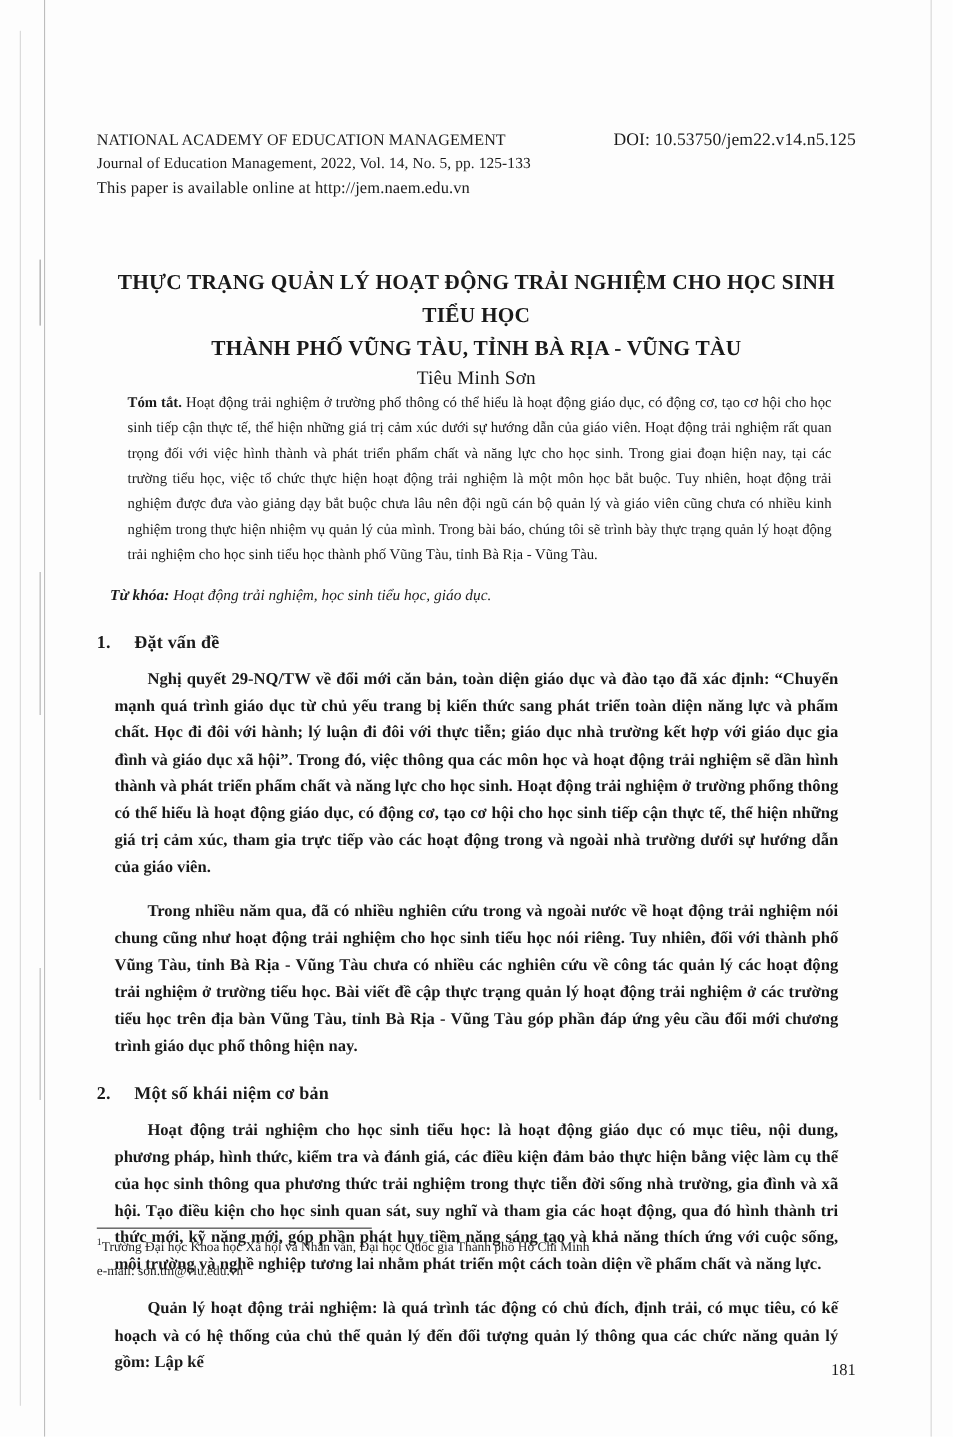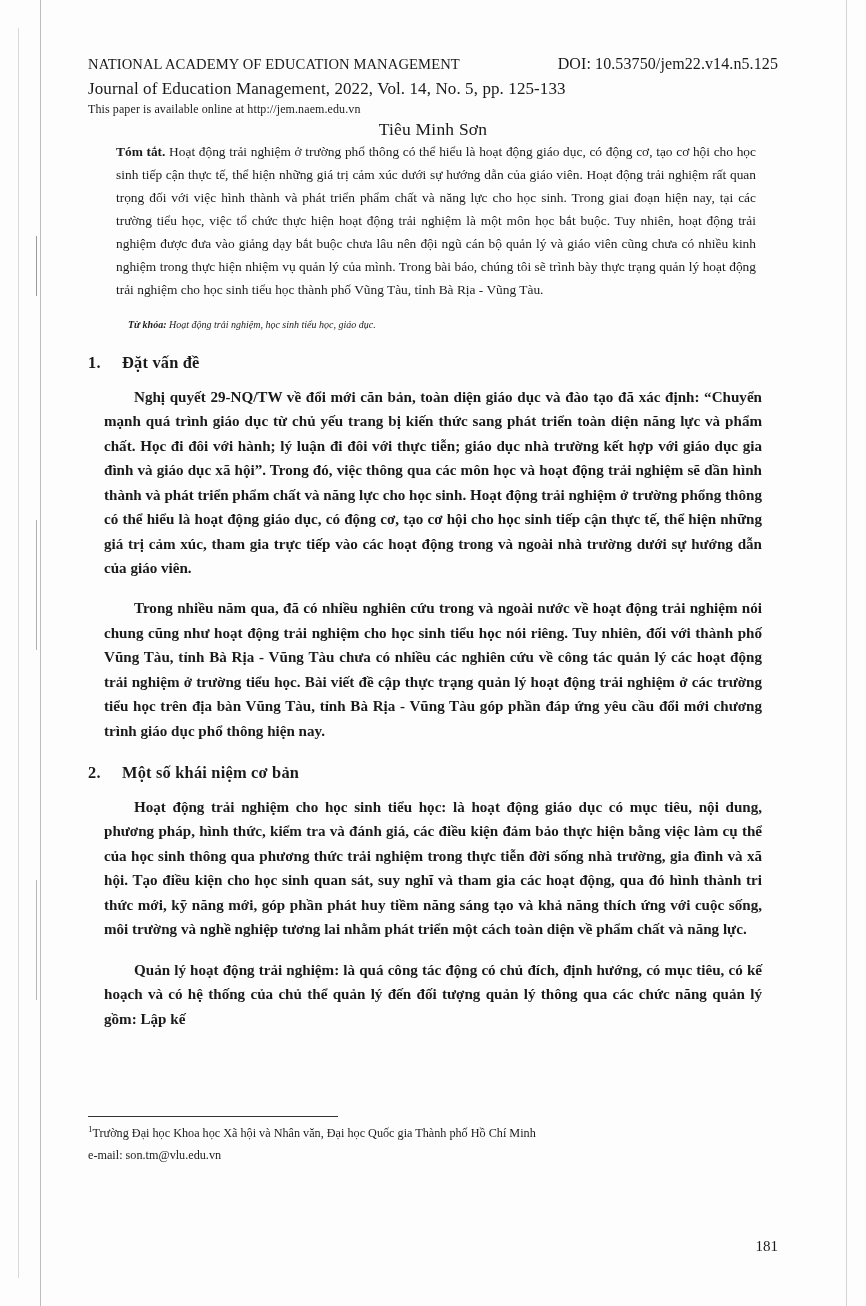--- a/index.html
+++ b/index.html
@@ -35,34 +35,34 @@
 
   .content {
     position: absolute;
     left: 88px;
     top: 0;
     width: 690px;
   }
 
   
   .journal-head {
-    margin-top: 52px;
+    margin-top: 116px;
     font-size: 14.6px;
     line-height: 1.48;
     letter-spacing: .1px;
   }
   .jh-row {
     display: flex;
     justify-content: space-between;
     align-items: baseline;
   }
   .jh-left { white-space: nowrap; }
   .jh-right { font-size: 16px; white-space: nowrap; }
-  .jh-line2 { font-size: 17px; }
-  .jh-line3 { font-size: 12px; }
+  .jh-line2 { font-size: 14px; }
+  .jh-line3 { font-size: 15px; }
 
   
   .title {
     margin-top: 60px;
     text-align: center;
     font-size: 19.4px;
     font-weight: bold;
     line-height: 1.55;
     letter-spacing: .2px;
   }
@@ -79,23 +79,23 @@
     margin-left: 28px;
     margin-right: 22px;
     font-size: 13.4px;
     line-height: 1.72;
     text-align: justify;
     text-justify: inter-word;
   }
   .abstract .lead { font-weight: bold; }
   .keywords {
     margin-top: 16px;
-    margin-left: 40px;
+    margin-left: 12px;
     margin-right: 22px;
-    font-size: 10px;
+    font-size: 14px;
     font-style: italic;
     line-height: 1.6;
   }
   .keywords .kw-lead { font-weight: bold; }
 
   
   .section-head {
     margin-top: 20px;
     font-size: 16.4px;
     font-weight: bold;
@@ -160,20 +160,24 @@
 
     <div class="journal-head">
       <div class="jh-row">
         <span class="jh-left">NATIONAL ACADEMY OF EDUCATION MANAGEMENT</span>
         <span class="jh-right">DOI: 10.53750/jem22.v14.n5.125</span>
       </div>
       <div class="jh-line2">Journal of Education Management, 2022, Vol. 14, No. 5, pp. 125-133</div>
       <div class="jh-line3">This paper is available online at http://jem.naem.edu.vn</div>
     </div>
 
+    <div class="title">
+      <span class="t1">THỰC TRẠNG QUẢN LÝ HOẠT ĐỘNG TRẢI NGHIỆM CHO HỌC SINH TIỂU HỌC</span>
+      <span class="t2">THÀNH PHỐ VŨNG TÀU, TỈNH BÀ RỊA - VŨNG TÀU</span>
+    </div>
 
     <div class="author">Tiêu Minh Sơn</div>
 
     <div class="abstract">
       <span class="lead">Tóm tắt.</span><span> Hoạt động trải nghiệm ở trường phổ thông có thể hiểu là hoạt động giáo dục, có động cơ, tạo cơ hội cho học sinh tiếp cận thực tế, thể hiện những giá trị cảm xúc dưới sự hướng dẫn của giáo viên. Hoạt động trải nghiệm rất quan trọng đối với việc hình thành và phát triển phẩm chất và năng lực cho học sinh. Trong giai đoạn hiện nay, tại các trường tiểu học, việc tổ chức thực hiện hoạt động trải nghiệm là một môn học bắt buộc. Tuy nhiên, hoạt động trải nghiệm được đưa vào giảng dạy bắt buộc chưa lâu nên đội ngũ cán bộ quản lý và giáo viên cũng chưa có nhiều kinh nghiệm trong thực hiện nhiệm vụ quản lý của mình. Trong bài báo, chúng tôi sẽ trình bày thực trạng quản lý hoạt động trải nghiệm cho học sinh tiểu học thành phố Vũng Tàu, tỉnh Bà Rịa - Vũng Tàu.</span>
     </div>
 
     <div class="keywords">
       <span class="kw-lead">Từ khóa:</span><span> Hoạt động trải nghiệm, học sinh tiểu học, giáo dục.</span>
     </div>
@@ -183,21 +187,21 @@
       <span>Đặt vấn đề</span>
     </div>
     <p class="body">Nghị quyết 29-NQ/TW về đổi mới căn bản, toàn diện giáo dục và đào tạo đã xác định: “Chuyển mạnh quá trình giáo dục từ chủ yếu trang bị kiến thức sang phát triển toàn diện năng lực và phẩm chất. Học đi đôi với hành; lý luận đi đôi với thực tiễn; giáo dục nhà trường kết hợp với giáo dục gia đình và giáo dục xã hội”. Trong đó, việc thông qua các môn học và hoạt động trải nghiệm sẽ dần hình thành và phát triển phẩm chất và năng lực cho học sinh. Hoạt động trải nghiệm ở trường phổng thông có thể hiểu là hoạt động giáo dục, có động cơ, tạo cơ hội cho học sinh tiếp cận thực tế, thể hiện những giá trị cảm xúc, tham gia trực tiếp vào các hoạt động trong và ngoài nhà trường dưới sự hướng dẫn của giáo viên.</p>
     <p class="body">Trong nhiều năm qua, đã có nhiều nghiên cứu trong và ngoài nước về hoạt động trải nghiệm nói chung cũng như hoạt động trải nghiệm cho học sinh tiểu học nói riêng. Tuy nhiên, đối với thành phố Vũng Tàu, tỉnh Bà Rịa - Vũng Tàu chưa có nhiều các nghiên cứu về công tác quản lý các hoạt động trải nghiệm ở trường tiểu học. Bài viết đề cập thực trạng quản lý hoạt động trải nghiệm ở các trường tiểu học trên địa bàn Vũng Tàu, tỉnh Bà Rịa - Vũng Tàu góp phần đáp ứng yêu cầu đổi mới chương trình giáo dục phổ thông hiện nay.</p>
 
     <div class="section-head">
       <span class="num">2.</span>
       <span>Một số khái niệm cơ bản</span>
     </div>
     <p class="body">Hoạt động trải nghiệm cho học sinh tiểu học: là hoạt động giáo dục có mục tiêu, nội dung, phương pháp, hình thức, kiểm tra và đánh giá, các điều kiện đảm bảo thực hiện bằng việc làm cụ thể của học sinh thông qua phương thức trải nghiệm trong thực tiễn đời sống nhà trường, gia đình và xã hội. Tạo điều kiện cho học sinh quan sát, suy nghĩ và tham gia các hoạt động, qua đó hình thành tri thức mới, kỹ năng mới, góp phần phát huy tiềm năng sáng tạo và khả năng thích ứng với cuộc sống, môi trường và nghề nghiệp tương lai nhằm phát triển một cách toàn diện về phẩm chất và năng lực.</p>
-    <p class="body tight">Quản lý hoạt động trải nghiệm: là quá công tác động có chủ đích, định hướng, có mục tiêu, có kế hoạch và có hệ thống của chủ thể quản lý đến đối tượng quản lý thông qua các chức năng quản lý gồm: Lập kế</p>
+    <p class="body tight">Quản lý hoạt động trải nghiệm: là quá trình tác động có chủ đích, định trải, có mục tiêu, có kế hoạch và có hệ thống của chủ thể quản lý đến đối tượng quản lý thông qua các chức năng quản lý gồm: Lập kế</p>
 
   </div>
 
   <div class="footnote-rule"></div>
   <div class="footnote">
     <sup>1</sup><span>Trường Đại học Khoa học Xã hội và Nhân văn, Đại học Quốc gia Thành phố Hồ Chí Minh</span>
     <span class="fn-mail">e-mail: son.tm@vlu.edu.vn</span>
   </div>
 
   <div class="page-number">181</div>

